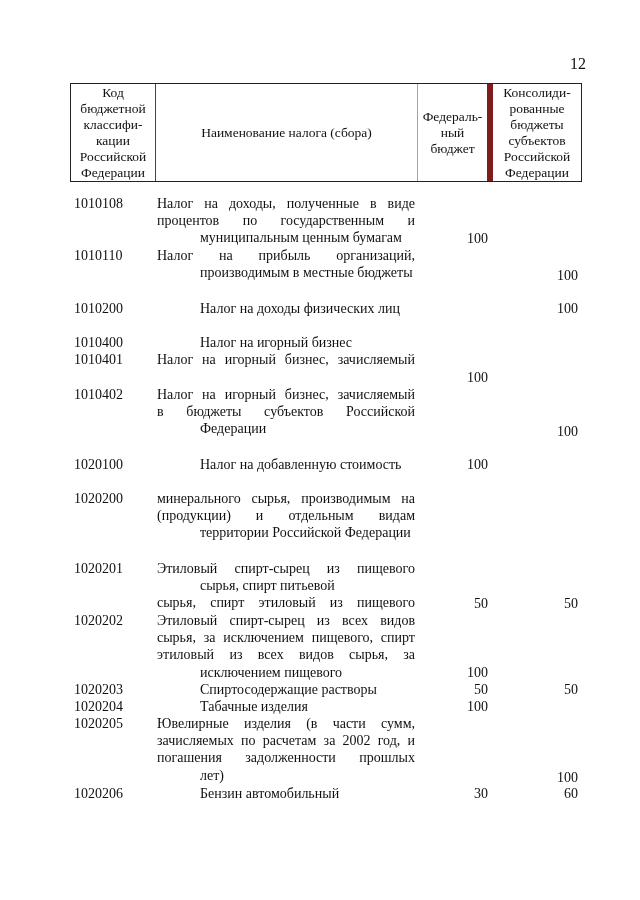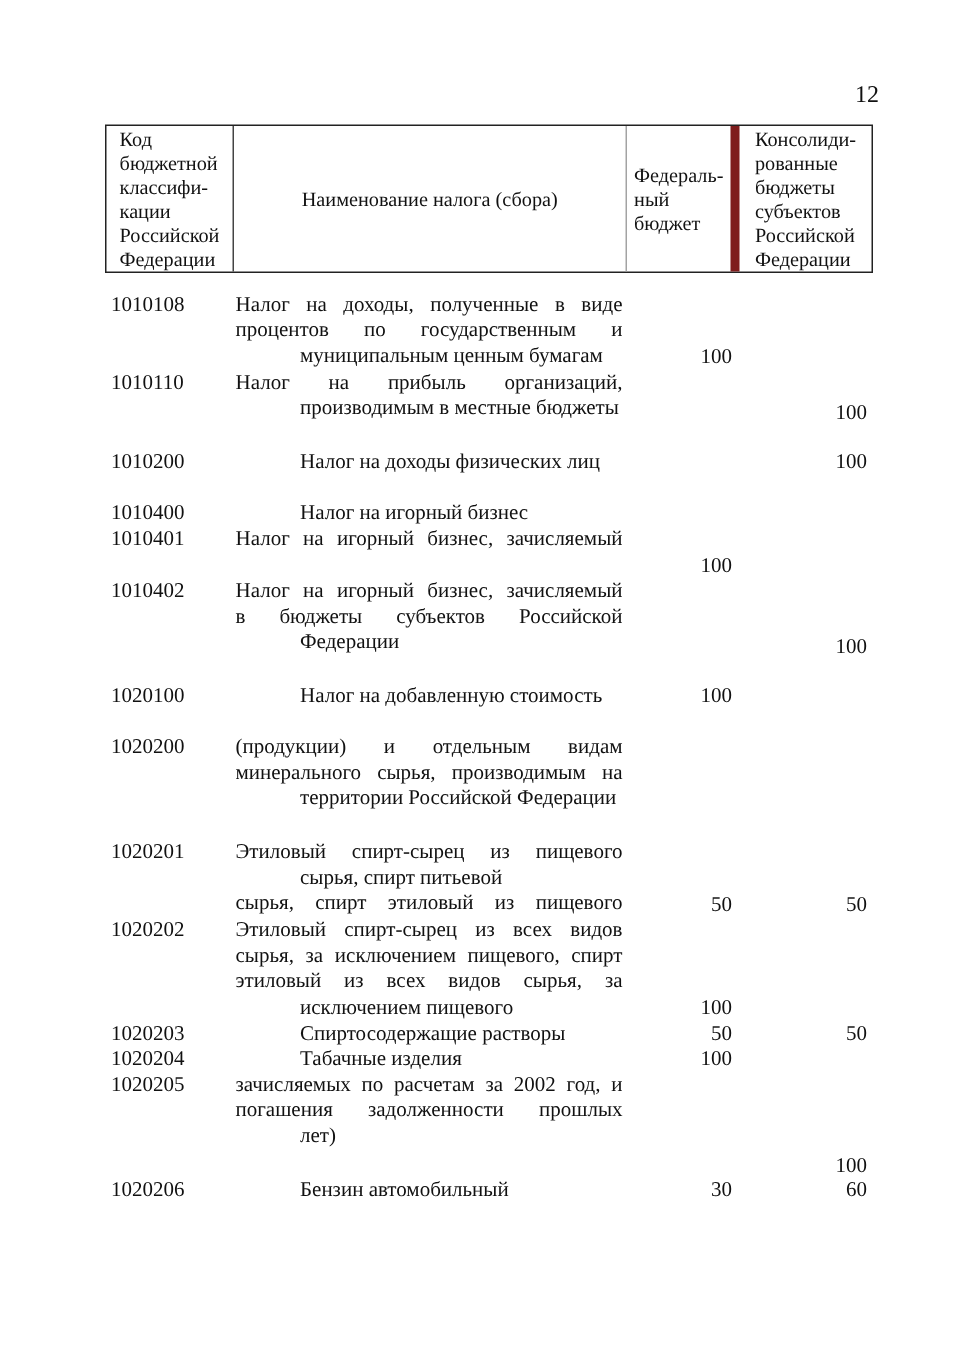--- a/index.html
+++ b/index.html
@@ -2,21 +2,21 @@
 <html><head>
 <meta charset="utf-8">
 <style>
   html, body { margin: 0; padding: 0; background: #ffffff; }
   body { width: 640px; height: 900px; position: relative; overflow: hidden;
          font-family: "Liberation Serif", "DejaVu Serif", serif; color: #111; }
   .page-num { position: absolute; left: 560px; top: 55px; width: 26px; text-align: right;
               font-size: 16px; }
   .hdr { position: absolute; top: 83px; left: 70px; height: 99px; border: 1px solid #222;
          box-sizing: border-box; display: flex; width: 512px; }
-  .hdr > div { box-sizing: border-box; text-align: left; font-size: 13.5px; line-height: 16px;
+  .hdr > div { box-sizing: border-box; text-align: center; font-size: 13.5px; line-height: 16px;
                display: flex; align-items: center; justify-content: center; white-space: pre-line; }
   .h-code { width: 85px; border-right: 1px solid #444; }
   .h-name { width: 262px; border-right: 1px solid #a3a3a3; }
   .h-fed { width: 75px; border-right: 6px solid #7f1d1d; }
   .h-cons { flex: 1; }
   .row { position: absolute; left: 0; width: 640px; font-size: 14px; line-height: 17.2px; }
   .code { position: absolute; left: 74px; top: 0; }
   .desc { position: absolute; left: 157px; top: 0; width: 258px; text-align: justify; }
   .desc span.ln { display: block; text-align: justify; text-align-last: justify; }
   .desc span.ln.last { text-align-last: left; margin-left: 43px; }
@@ -103,22 +103,22 @@
   <span class="code">1020100</span>
   <div class="desc">
     <span class="ln last">Налог на добавленную стоимость</span>
   </div>
   <span class="fed" style="top:0px">100</span>
 </div>
 
 <div class="row" style="top:490px">
   <span class="code">1020200</span>
   <div class="desc">
+    <span class="ln">минерального сырья, производимым на</span>
     <span class="ln">(продукции)  и  отдельным  видам</span>
-    <span class="ln">минерального сырья, производимым на</span>
     <span class="ln last">территории Российской Федерации</span>
   </div>
 </div>
 
 <div class="row" style="top:560px">
   <span class="code">1020201</span>
   <div class="desc">
     <span class="ln">Этиловый спирт-сырец из пищевого</span>
     <span class="ln last">сырья, спирт питьевой</span>
     <span class="ln">сырья, спирт этиловый из пищевого</span>
@@ -151,20 +151,21 @@
   <span class="code">1020204</span>
   <div class="desc">
     <span class="ln last">Табачные изделия</span>
   </div>
   <span class="fed" style="top:0px">100</span>
 </div>
 
 <div class="row" style="top:715px">
   <span class="code">1020205</span>
   <div class="desc">
+    <span class="ln">Ювелирные изделия (в части сумм,</span>
     <span class="ln">зачисляемых по расчетам за 2002 год, и</span>
     <span class="ln">погашения задолженности прошлых</span>
     <span class="ln last">лет)</span>
   </div>
   <span class="cons" style="top:54px">100</span>
 </div>
 
 <div class="row" style="top:785px">
   <span class="code">1020206</span>
   <div class="desc">

